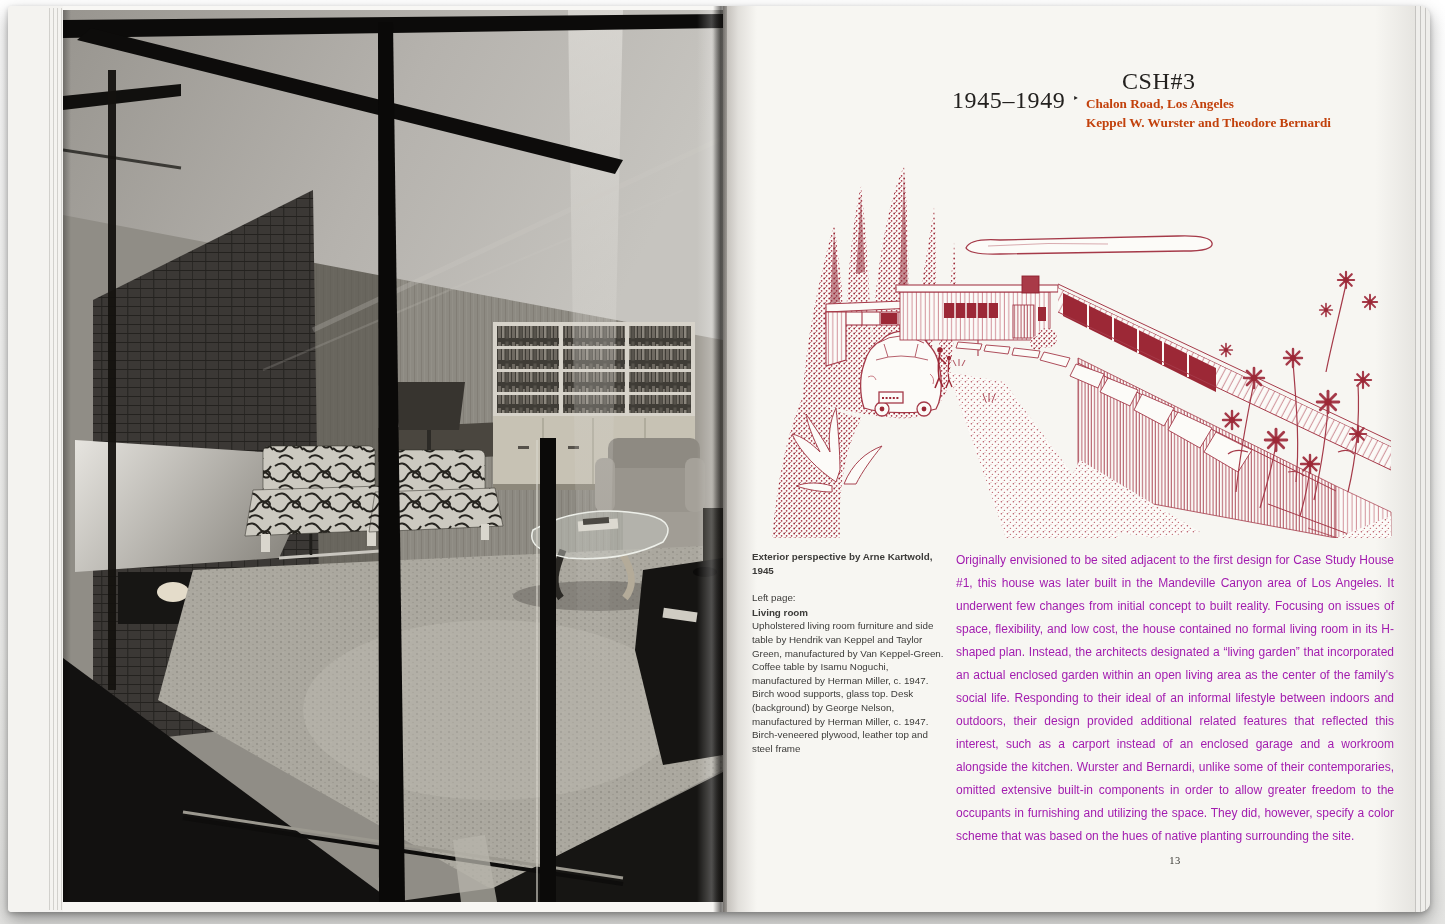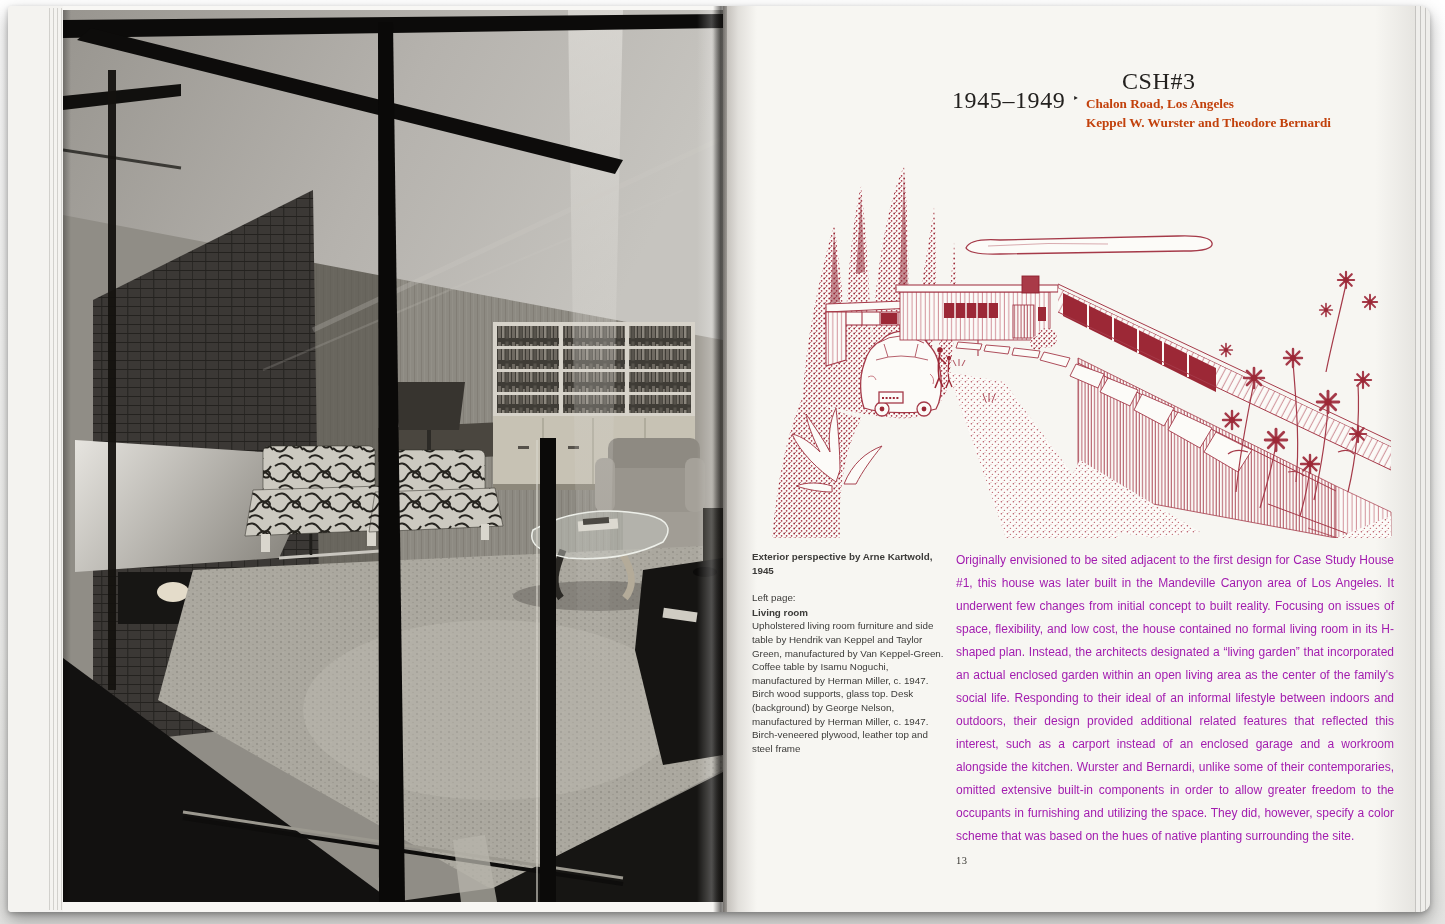--- a/index.html
+++ b/index.html
@@ -41,21 +41,21 @@
   .illustration{position:absolute;left:25px;top:146px;width:645px;height:386px;}
   .illustration svg{display:block;width:100%;height:100%;}
 
   .caption{position:absolute;left:29px;top:544px;width:198px;font-size:9.8px;line-height:13.6px;color:#3c3b39;}
   .caption .credit{font-weight:bold;margin-bottom:14px;}
   .caption .plabel{margin-bottom:1px;}
   .caption .subject{font-weight:bold;}
 
   .bodytext{position:absolute;left:233px;top:543px;width:438px;font-size:12px;line-height:23px;
             color:#a21caf;text-align:justify;}
-  .pageno{position:absolute;left:233px;top:849px;width:438px;text-align:left;
+  .pageno{position:absolute;left:233px;top:849px;width:438px;text-align:center;
           font-family:"Liberation Serif",serif;font-size:10.5px;color:#35342f;letter-spacing:.5px;}
 </style>
 </head>
 <body>
 
 <div class="stage">
   <div class="book">
 
     <div class="left-stack">
       <div class="left-stack-lines"></div>

